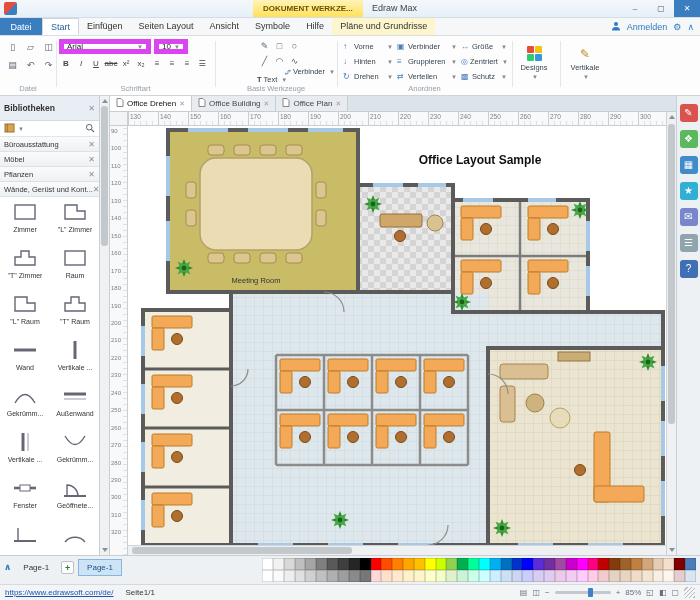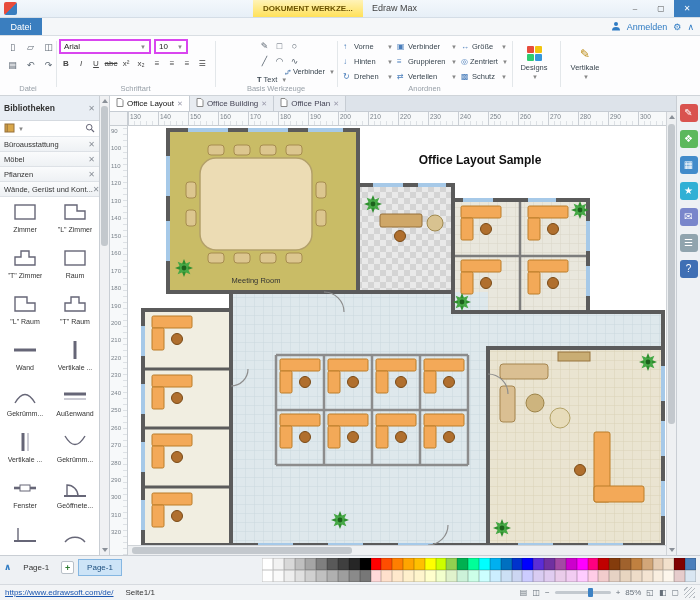--- a/index.html
+++ b/index.html
@@ -26,21 +26,21 @@
   .mtab.ctx{background:#fdf5cd}
   #mb-right{margin-left:auto;display:flex;align-items:center;gap:6px;padding-right:6px;color:#2f7bc3;font-size:9px}
 
   
   #ribbon{left:0;top:36px;width:700px;height:60px;background:#fdfdfe;border-bottom:1px solid #cfd4d9}
   .rgroup{position:absolute;top:0;height:58px}
   .rglabel{position:absolute;bottom:1px;left:0;width:100%;text-align:center;font-size:7.5px;color:#98a0a8;white-space:nowrap}
   .rsep{position:absolute;top:5px;height:46px;width:1px;background:#e3e7ea}
   .mini{width:15px;height:15px;line-height:15px;text-align:center;font-size:9px;color:#5a6570}
   #grp-file .grid{position:absolute;left:3px;top:4px;display:grid;grid-template-columns:repeat(3,16px);grid-auto-rows:16px;gap:2px}
-  .combo{height:15px;border:2px solid #d946ef;background:#fff;display:flex;align-items:center;padding:0 3px;font-size:8px;color:#222}
+  .combo{height:15px;border:5px solid #d946ef;background:#fff;display:flex;align-items:center;padding:0 3px;font-size:8px;color:#222}
   .caret{color:#888;font-size:6px;margin-left:auto;padding-left:2px}
   #fbtns,#falign{position:absolute;display:flex;gap:1px}
   .fbtn{width:14px;height:14px;line-height:14px;text-align:center;font-size:8px;color:#444}
   #fbtns .fbtn:nth-child(1){font-weight:bold}
   #fbtns .fbtn:nth-child(2){font-style:italic}
   #fbtns .fbtn:nth-child(3){text-decoration:underline}
   #fbtns .fbtn:nth-child(4){text-decoration:line-through}
   #selbtn{position:absolute;left:2px;top:3px;width:36px;height:48px;background:#cfe7f8;border:1px solid #8fc3ea;border-radius:2px;display:flex;flex-direction:column;align-items:center;justify-content:center;gap:1px;font-size:8px;color:#234}
   .toolrowbtn{position:absolute;height:15px;display:flex;align-items:center;gap:2px;font-size:7.5px;color:#3a4650}
   #arrgrid{position:absolute;left:2px;top:3px;display:grid;grid-template-columns:54px 64px 50px;grid-auto-rows:15px}
@@ -119,20 +119,29 @@
     <div id="apptitle" class="abs">Edraw Max</div>
     <div id="winbtns" class="abs">
       <div class="winbtn">–</div>
       <div class="winbtn">▢</div>
       <div class="winbtn close">✕</div>
     </div>
   </div>
 
   <div id="menubar" class="abs">
     <div id="filetab">Datei</div>
+    <div id="mtabs">
+        <div class="mtab active">Start</div>
+        <div class="mtab">Einfügen</div>
+        <div class="mtab">Seiten Layout</div>
+        <div class="mtab">Ansicht</div>
+        <div class="mtab">Symbole</div>
+        <div class="mtab">Hilfe</div>
+        <div class="mtab ctx">Pläne und Grundrisse</div>
+      </div>
     <div id="mb-right">
       <span><svg width="10" height="10" viewBox="0 0 10 10">
             <circle cx="5" cy="3" r="2" fill="#2f7bc3"></circle>
             <path d="M1,9.5 a4,3.4 0 0 1 8,0" fill="#2f7bc3"></path>
           </svg></span>
       <span>Anmelden</span>
       <span>⚙</span>
       <span>∧</span>
     </div>
   </div>
@@ -417,21 +426,21 @@
     <div class="arrow up"></div>
     <div class="sthumb" style="top:10px;height:140px"></div>
     <div class="arrow down"></div>
   </div>
 
   <div id="doctabs" class="abs">
       <div class="dtab active">
         <span><svg width="8" height="9" viewBox="0 0 8 9">
             <path d="M1,0.5 H5 L7,2.5 V8.5 H1 Z" fill="#fff" stroke="#888"></path>
           </svg></span>
-        <span>Office Layout</span>
+        <span>Office Drehen</span>
         <span class="x">✕</span>
       </div>
       <div class="dtab">
         <span><svg width="8" height="9" viewBox="0 0 8 9">
             <path d="M1,0.5 H5 L7,2.5 V8.5 H1 Z" fill="#fff" stroke="#888"></path>
           </svg></span>
         <span>Office Building</span>
         <span class="x">✕</span>
       </div>
       <div class="dtab">

